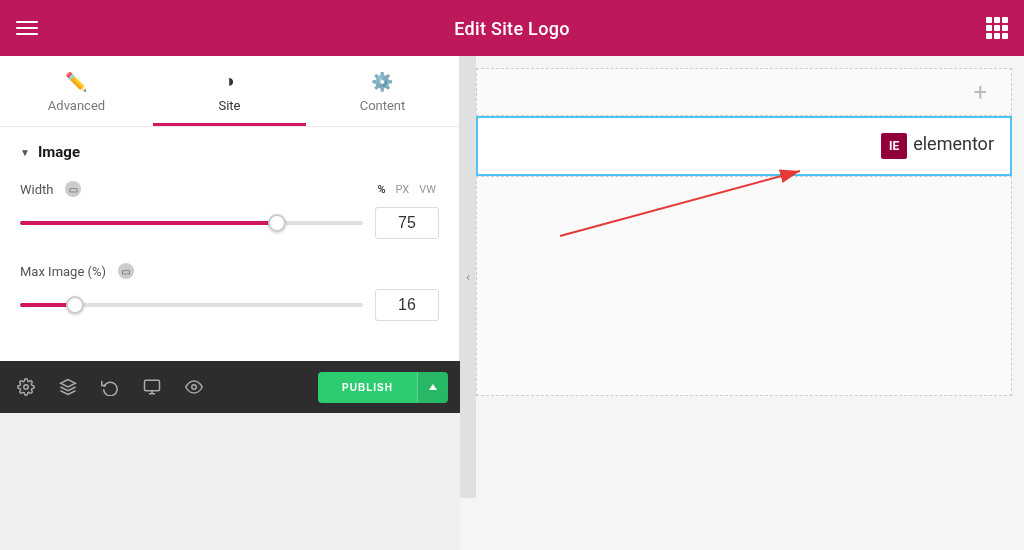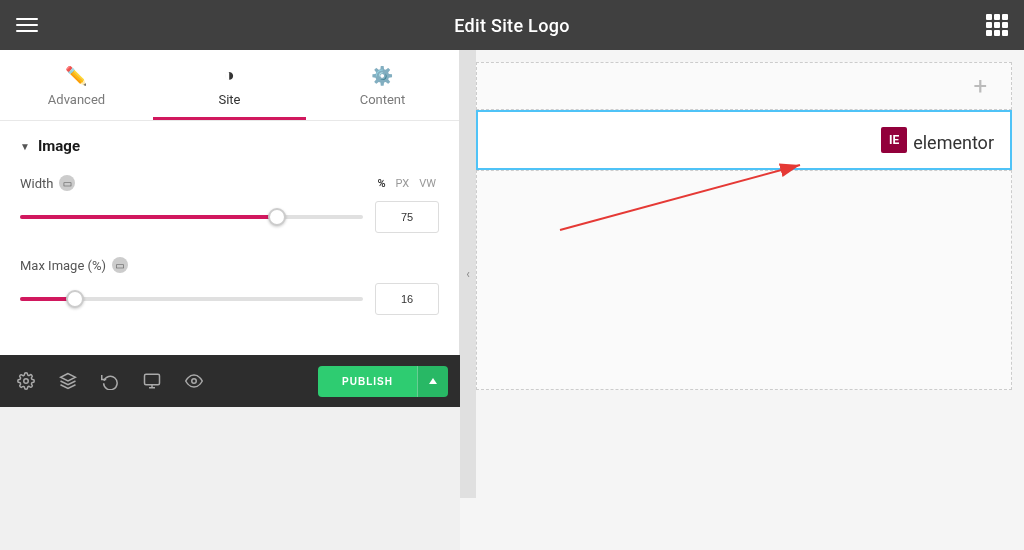--- a/index.html
+++ b/index.html
@@ -1,26 +1,26 @@
 <!DOCTYPE html>
 <html><head>
   <meta charset="utf-8">
   <style>
     * { box-sizing: border-box; margin: 0; padding: 0; }
     body { font-family: -apple-system, BlinkMacSystemFont, 'Segoe UI', Roboto, sans-serif; display: flex; flex-direction: column; height: 550px; width: 1024px; overflow: hidden; background: #f0f0f0; }
 
     
     .header {
-      background: #404040;
+      background: #be185d;
       color: white;
       display: flex;
       align-items: center;
       justify-content: space-between;
       padding: 0 16px;
-      height: 50px;
+      height: 56px;
       flex-shrink: 0;
     }
     .header-title {
       font-size: 18px;
       font-weight: 500;
       letter-spacing: 0.3px;
     }
     .hamburger-icon, .grid-icon {
       cursor: pointer;
       display: flex;
@@ -117,21 +117,21 @@
       font-size: 10px;
       color: #555;
     }
 
     .field-row {
       margin-bottom: 24px;
     }
     .field-label {
       display: flex;
       align-items: center;
-      gap: 6px;
+      gap: 12px;
       font-size: 13px;
       color: #555;
       margin-bottom: 10px;
     }
     .field-label .info-icon {
       width: 16px;
       height: 16px;
       background: #ccc;
       border-radius: 50%;
       display: flex;
@@ -195,21 +195,21 @@
       transform: translateY(-50%);
       box-shadow: 0 1px 3px rgba(0,0,0,0.2);
       cursor: pointer;
     }
     .number-input {
       width: 64px;
       height: 32px;
       border: 1px solid #ddd;
       border-radius: 3px;
       text-align: center;
-      font-size: 11px;
+      font-size: 16px;
       color: #333;
       outline: none;
     }
 
     
     .bottom-toolbar {
       background: #2d2d2d;
       height: 52px;
       display: flex;
       align-items: center;
@@ -258,21 +258,21 @@
     
     .right-canvas {
       flex: 1;
       background: #f5f5f5;
       position: relative;
       overflow: hidden;
     }
 
     .elementor-logo {
       display: flex;
-      align-items: flex-end;
+      align-items: flex-start;
       gap: 6px;
       font-size: 18px;
       font-weight: 400;
       color: #333;
     }
     .elementor-logo-icon {
       background: #92003b;
       color: white;
       font-size: 12px;
       font-weight: 700;

